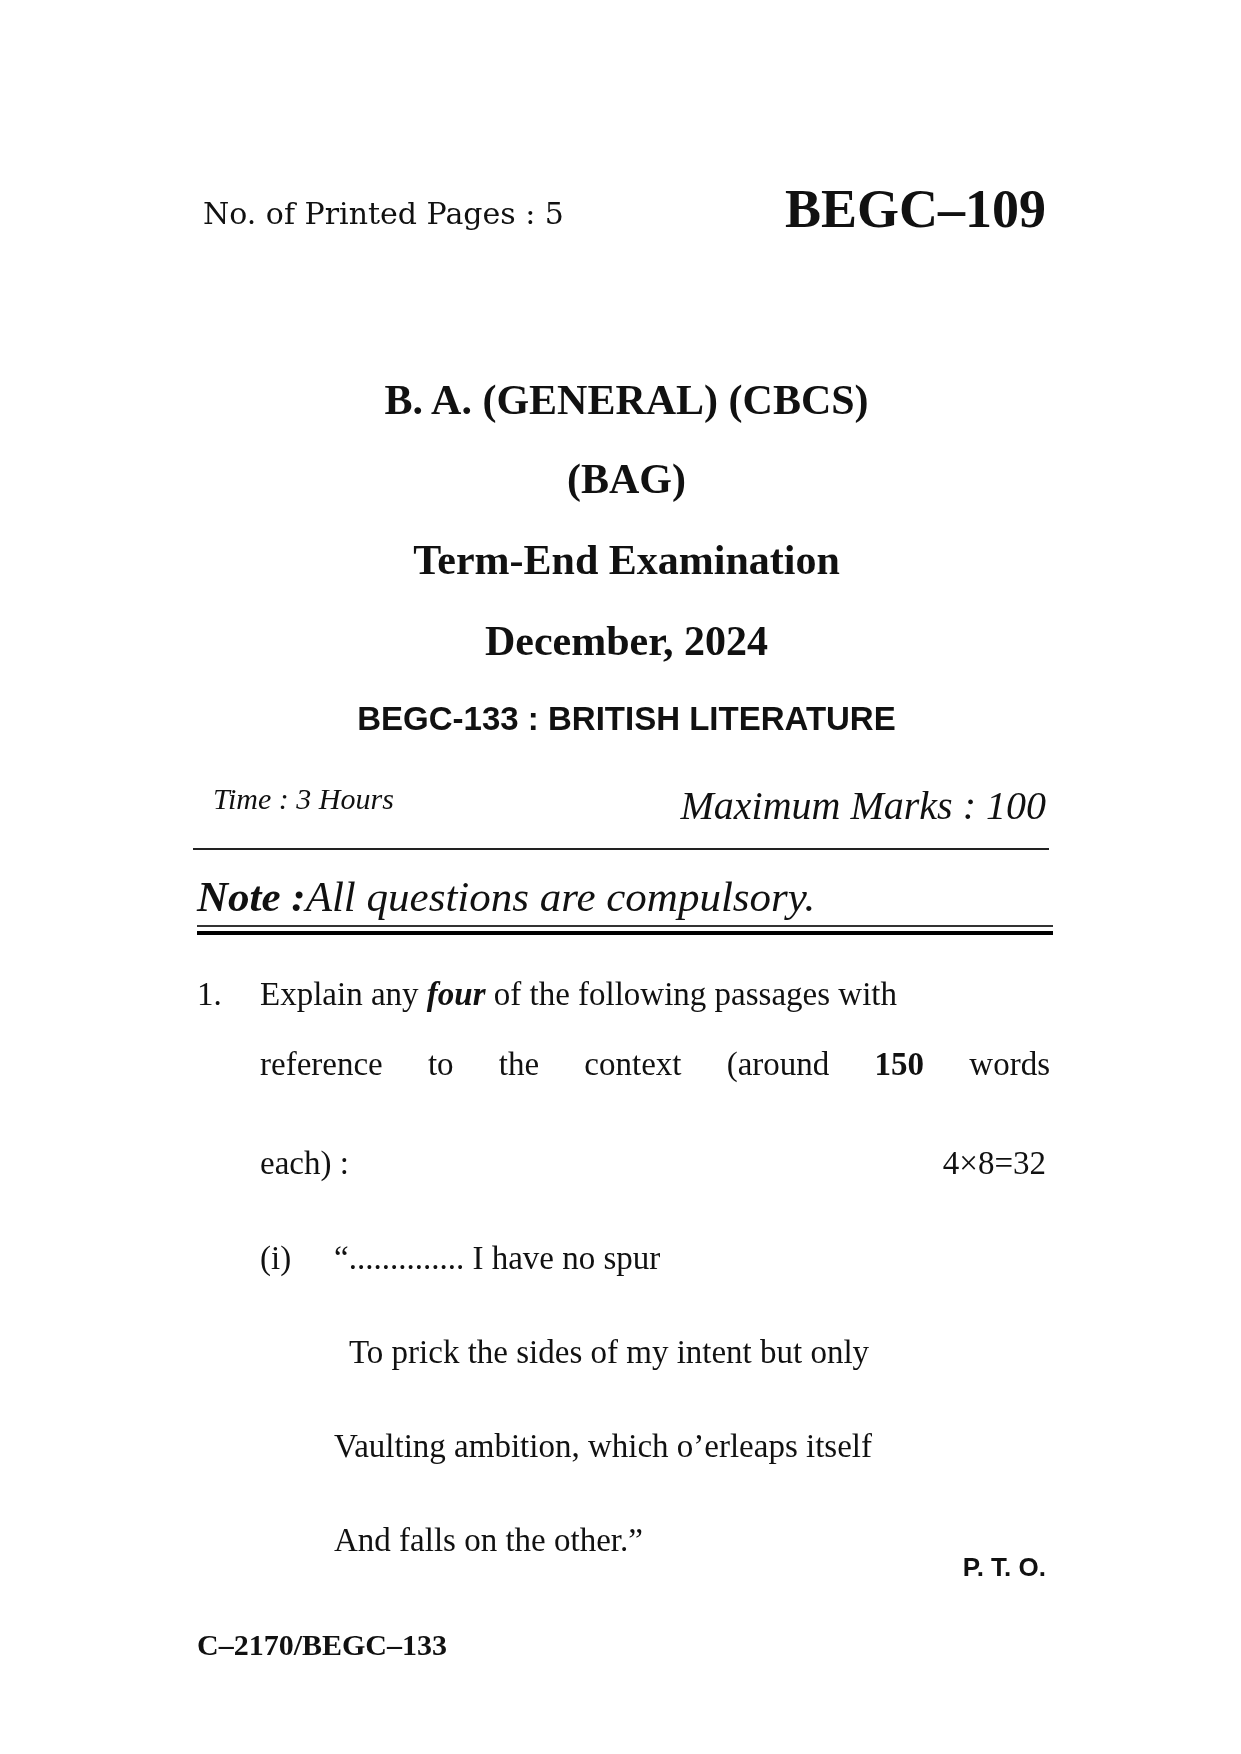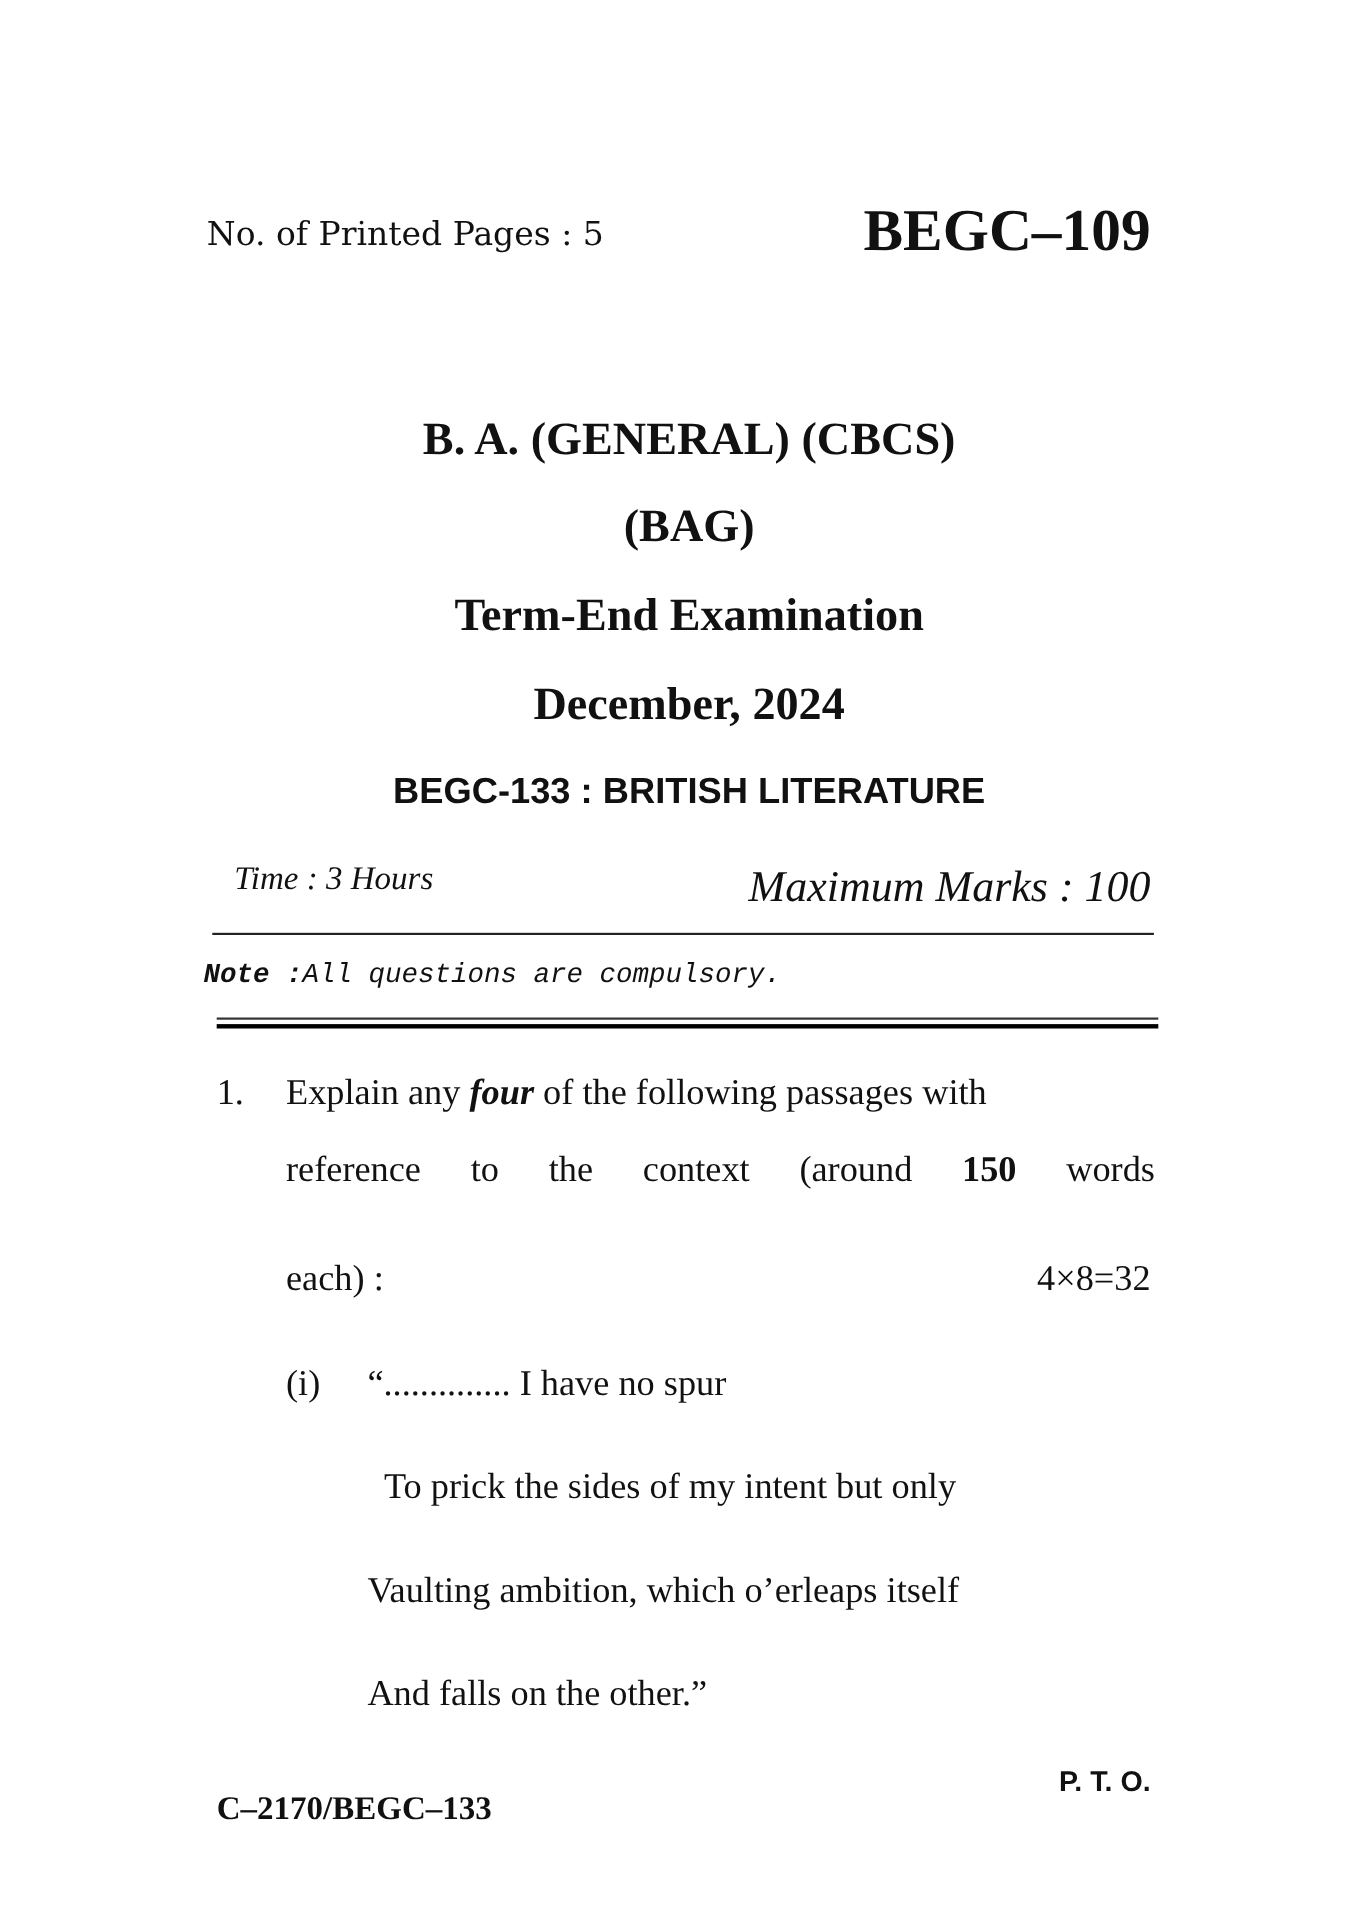--- a/index.html
+++ b/index.html
@@ -1,54 +1,54 @@
 <!DOCTYPE html>
 <html><head>
 <meta charset="utf-8">
 <style>
   html, body { margin: 0; padding: 0; background: #ffffff; }
   body { width: 1241px; height: 1754px; position: relative; overflow: hidden; color: #111; }
   .serif { font-family: "DejaVu Serif", "Liberation Serif", serif; }
   .abs { position: absolute; }
 
-  .printed-pages { left: 188px; top: 196px; font-size: 30px; text-align: center; }
+  .printed-pages { left: 203px; top: 196px; font-size: 30px; text-align: center; }
   .code-top { right: 195px; top: 178px; font-size: 54px; font-weight: bold; font-family: "Liberation Serif", serif; }
 
   .center-line { left: 0; width: 1241px; text-align: center; font-weight: bold; font-family: "Liberation Serif", serif; }
   .l1 { top: 376px; font-size: 42px; left: 6px; }
   .l2 { top: 455px; font-size: 42px; left: 6px; }
   .l3 { top: 536px; font-size: 42px; left: 6px; }
   .l4 { top: 617px; font-size: 42px; left: 6px; }
   .l5 { top: 700px; font-size: 33px; font-family: "Liberation Sans", sans-serif; left: 6px; }
 
   .time { left: 213px; top: 782px; font-size: 30px; font-style: italic; font-family: "Liberation Serif", serif; }
   .marks { right: 195px; top: 782px; font-size: 40px; font-style: italic; font-family: "Liberation Serif", serif; }
 
   .rule1 { left: 193px; width: 856px; top: 848px; height: 2px; background: #222; }
-  .note { left: 185px; top: 872px; font-size: 25px; font-style: italic; font-family: Liberation Mono, monospace; }
+  .note { left: 197px; top: 872px; font-size: 43px; font-style: italic; font-family: Liberation Serif, serif; }
   .note b { font-weight: bold; }
   .rule2 { left: 197px; width: 856px; top: 925px; height: 2px; background: #333; }
   .rule3 { left: 197px; width: 856px; top: 931px; height: 4px; background: #000; }
 
   .q-num { left: 197px; top: 976px; font-size: 33px; font-family: "Liberation Serif", serif; }
   .q-line { left: 260px; width: 790px; font-size: 33px; font-family: "Liberation Serif", serif; }
   .q1a { top: 976px; }
   .q1b { top: 1014px; text-align: justify; text-align-last: justify; margin-top: 32px; }
   .q1c { top: 1145px; }
   .q-marks { right: 195px; top: 1145px; font-size: 33px; font-family: "Liberation Serif", serif; }
 
   .sub-num { left: 260px; top: 1240px; font-size: 33px; font-family: "Liberation Serif", serif; }
   .verse { left: 334px; font-size: 33px; font-family: "Liberation Serif", serif; }
   .v1 { top: 1240px; }
   .v2 { top: 1334px; margin-left: 15px; }
   .v3 { top: 1428px; }
   .v4 { top: 1522px; }
 
   .footer-code { left: 197px; top: 1628px; font-size: 30px; font-weight: bold; font-family: "Liberation Serif", serif; }
-  .pto { right: 195px; top: 1604px; font-size: 26px; font-weight: bold; font-family: "Liberation Sans", sans-serif; }
+  .pto { right: 195px; top: 1552px; font-size: 26px; font-weight: bold; font-family: "Liberation Sans", sans-serif; }
 </style>
 </head>
 <body>
 
 <div>
 
   <div class="abs printed-pages serif">No. of Printed Pages : 5</div>
   <div class="abs code-top">BEGC–109</div>
 
   <div class="abs center-line l1">B. A. (GENERAL) (CBCS)</div>

